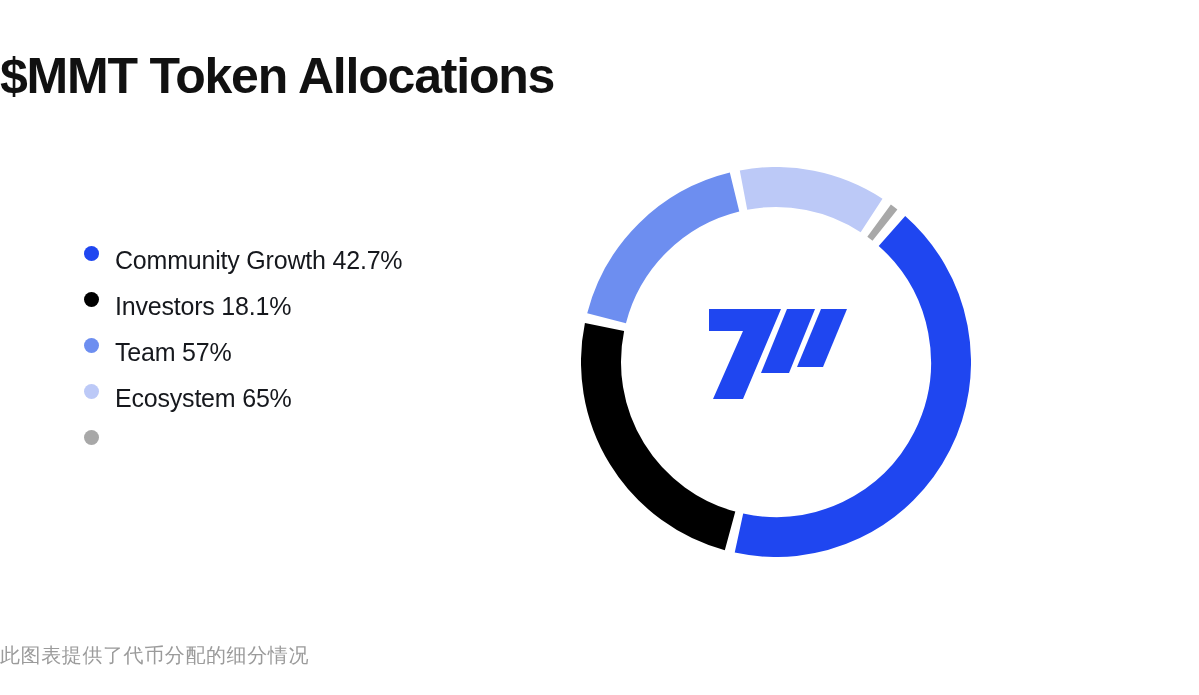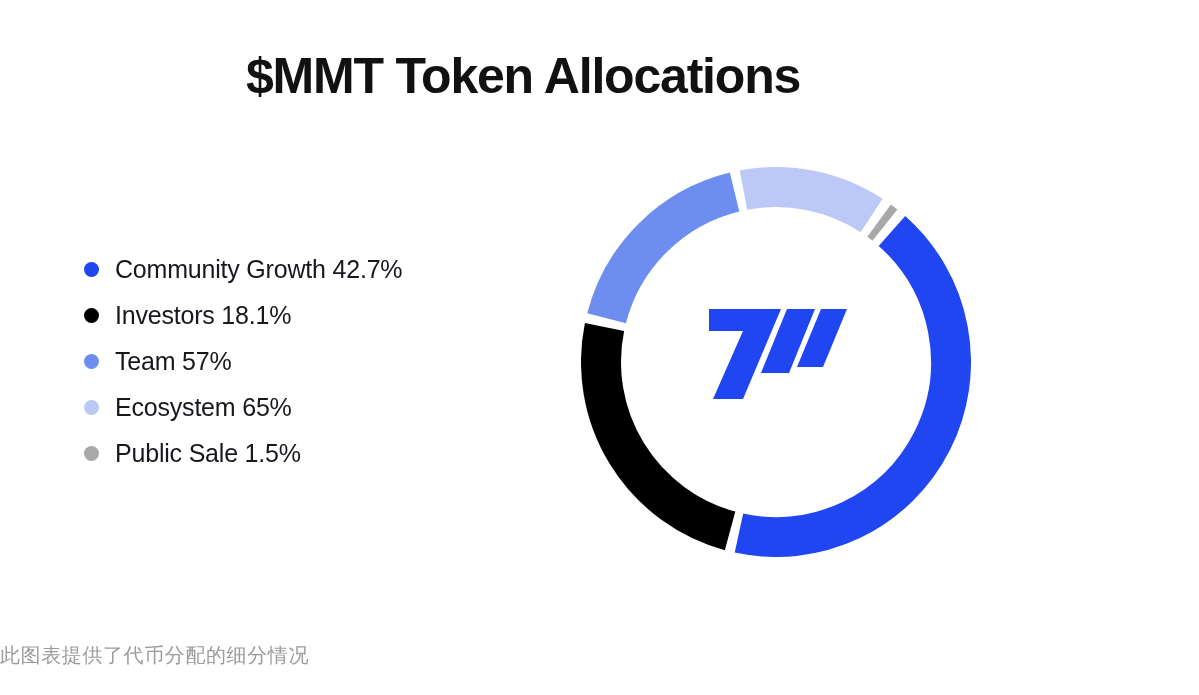--- a/index.html
+++ b/index.html
@@ -22,39 +22,38 @@
     inset: 0;
     background: #ffffff;
   }
 
   
   .title {
     position: absolute;
     top: 48px;
     left: 0;
     width: 1046px;
-    text-align: center;
+    text-align: left;
     font-size: 50px;
     font-weight: 700;
     letter-spacing: -1.2px;
     color: #111111;
     line-height: 1.15;
     font-family: "Liberation Sans", sans-serif;
   }
 
   
   .legend {
     position: absolute;
     left: 84px;
     top: 246px;
     width: 440px;
   }
   .legend-item {
     display: flex;
-    align-items: center;
     height: 46px;
   }
   .legend-dot {
     width: 15px;
     height: 15px;
     border-radius: 50%;
     flex: 0 0 auto;
     margin-right: 16px;
   }
   .legend-label {
@@ -130,21 +129,20 @@
       <span class="legend-label">Team 57%</span>
     </div>
 
     <div class="legend-item">
       <span class="legend-dot" style="background:#bcc9f7"></span>
       <span class="legend-label">Ecosystem 65%</span>
     </div>
 
     <div class="legend-item">
       <span class="legend-dot" style="background:#a8a8a8"></span>
-      <span class="legend-label">Public Sale 1.5%</span>
     </div>
 
   </div>
 
   <div class="donut-wrap">
     <svg class="donut-svg" viewBox="0 0 390 390">
       <g id="donut-segments">
           <path d="M 310.95850843775406 63.93274886192464 A 175 175 0 0 1 157.95845593527372 366.03486198228984" stroke="#1f46f0" stroke-width="40" fill="none" stroke-linecap="butt"></path>
           <path d="M 149.05794703132833 363.8618600188443 A 175 175 0 0 1 23.51317669135483 160.11061147699044" stroke="#000000" stroke-width="40" fill="none" stroke-linecap="butt"></path>
           <path d="M 25.57416293383116 151.18349929047267 A 175 175 0 0 1 153.55332443851682 24.978904000411916" stroke="#6d8ef0" stroke-width="40" fill="none" stroke-linecap="butt"></path>

